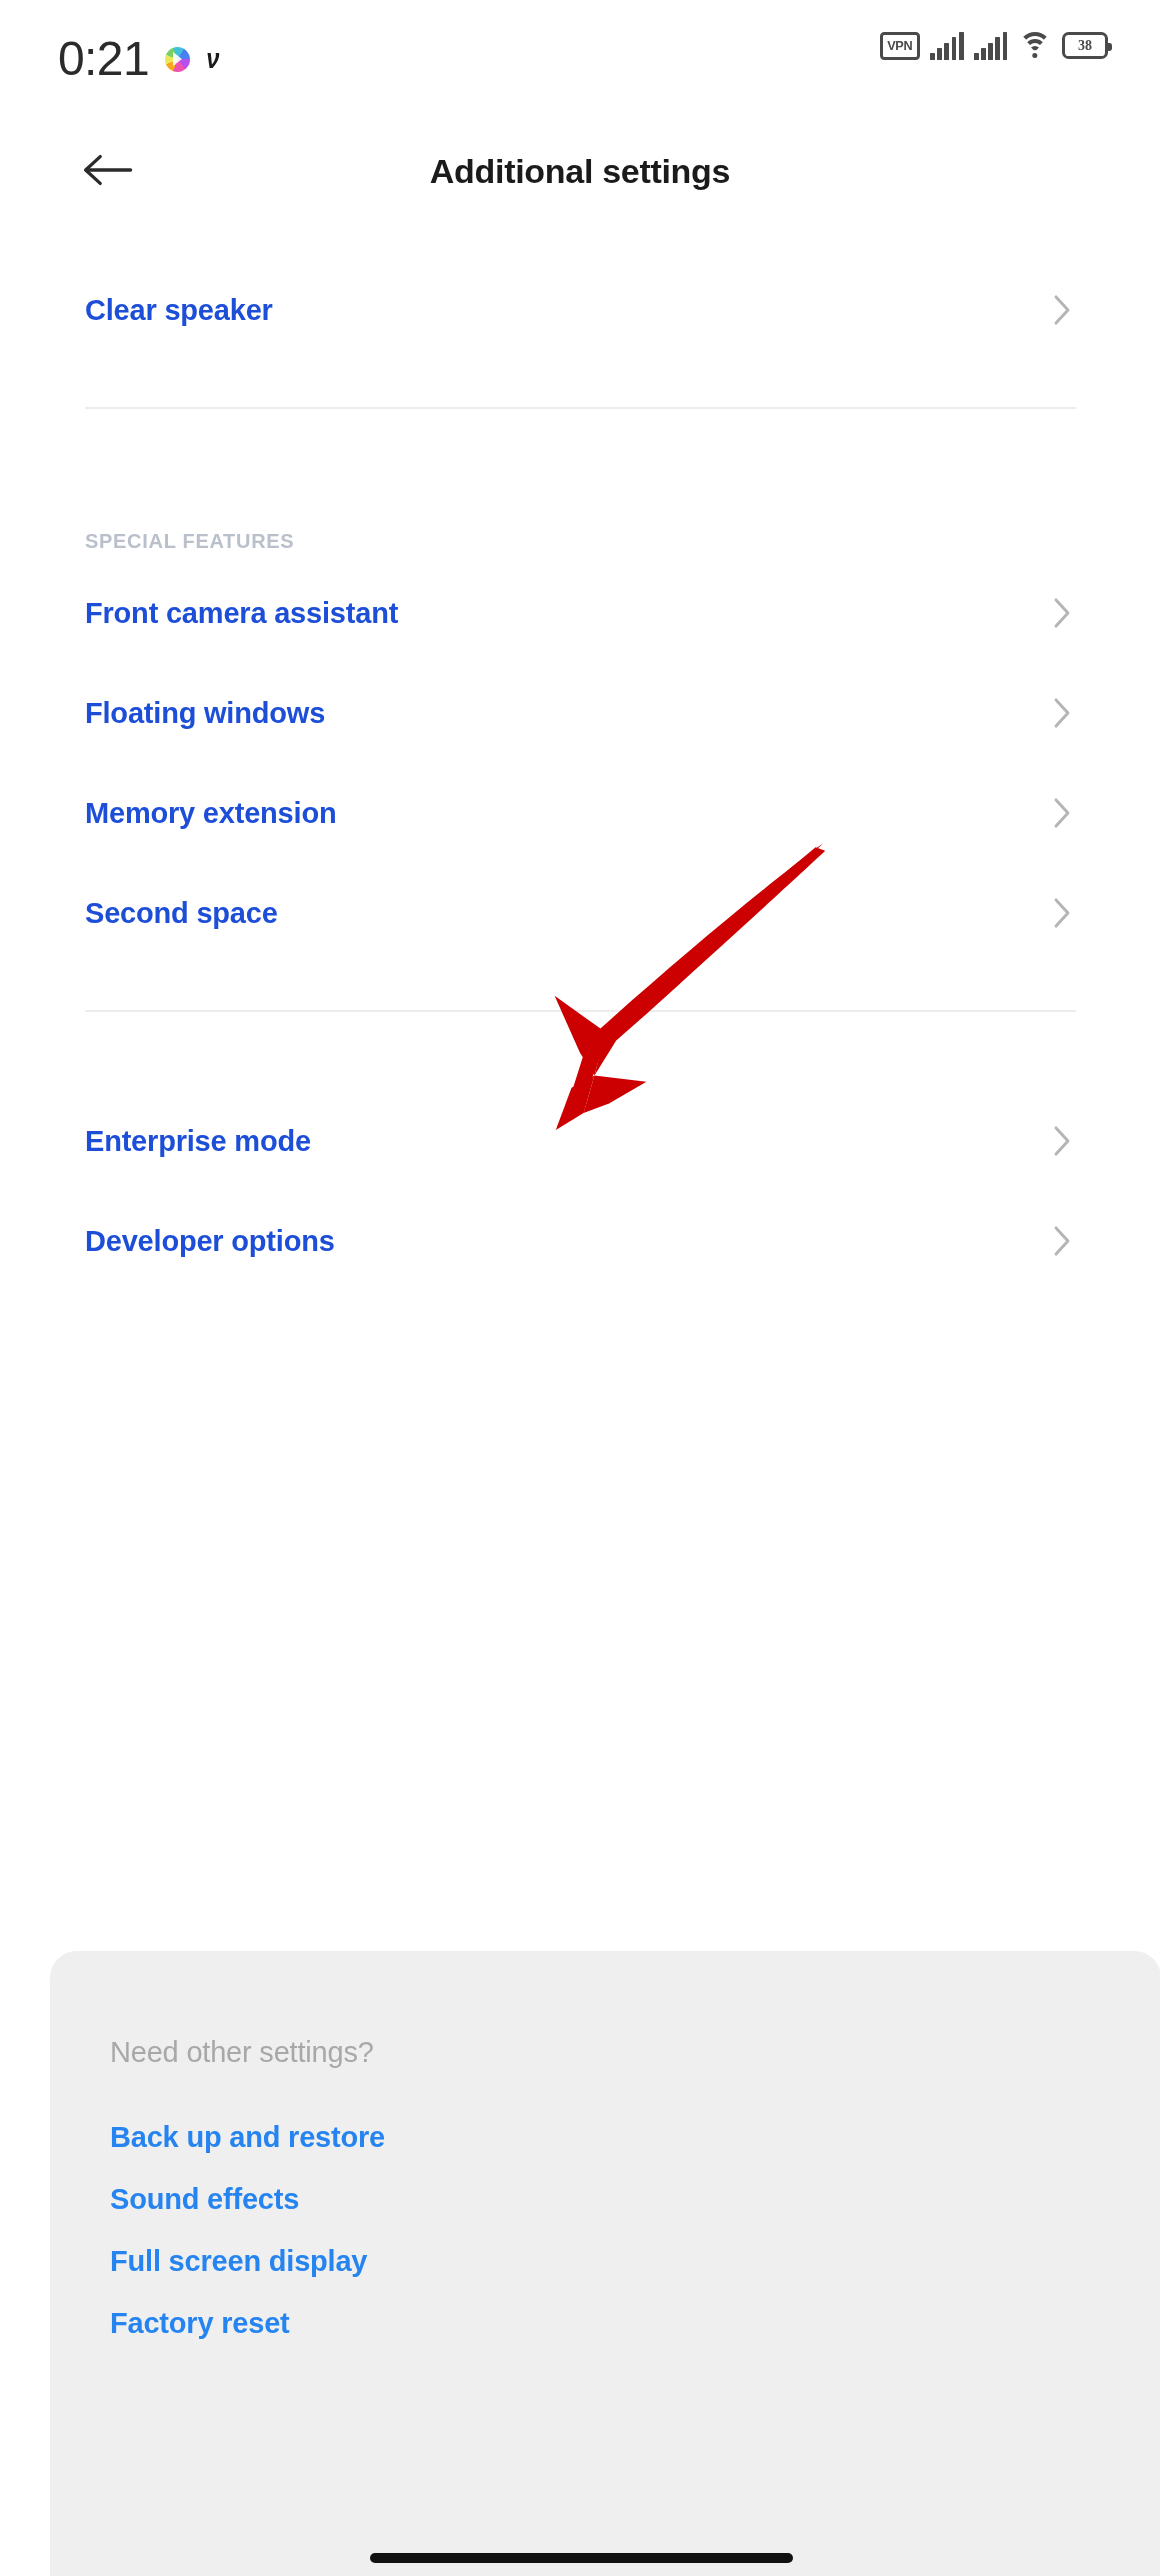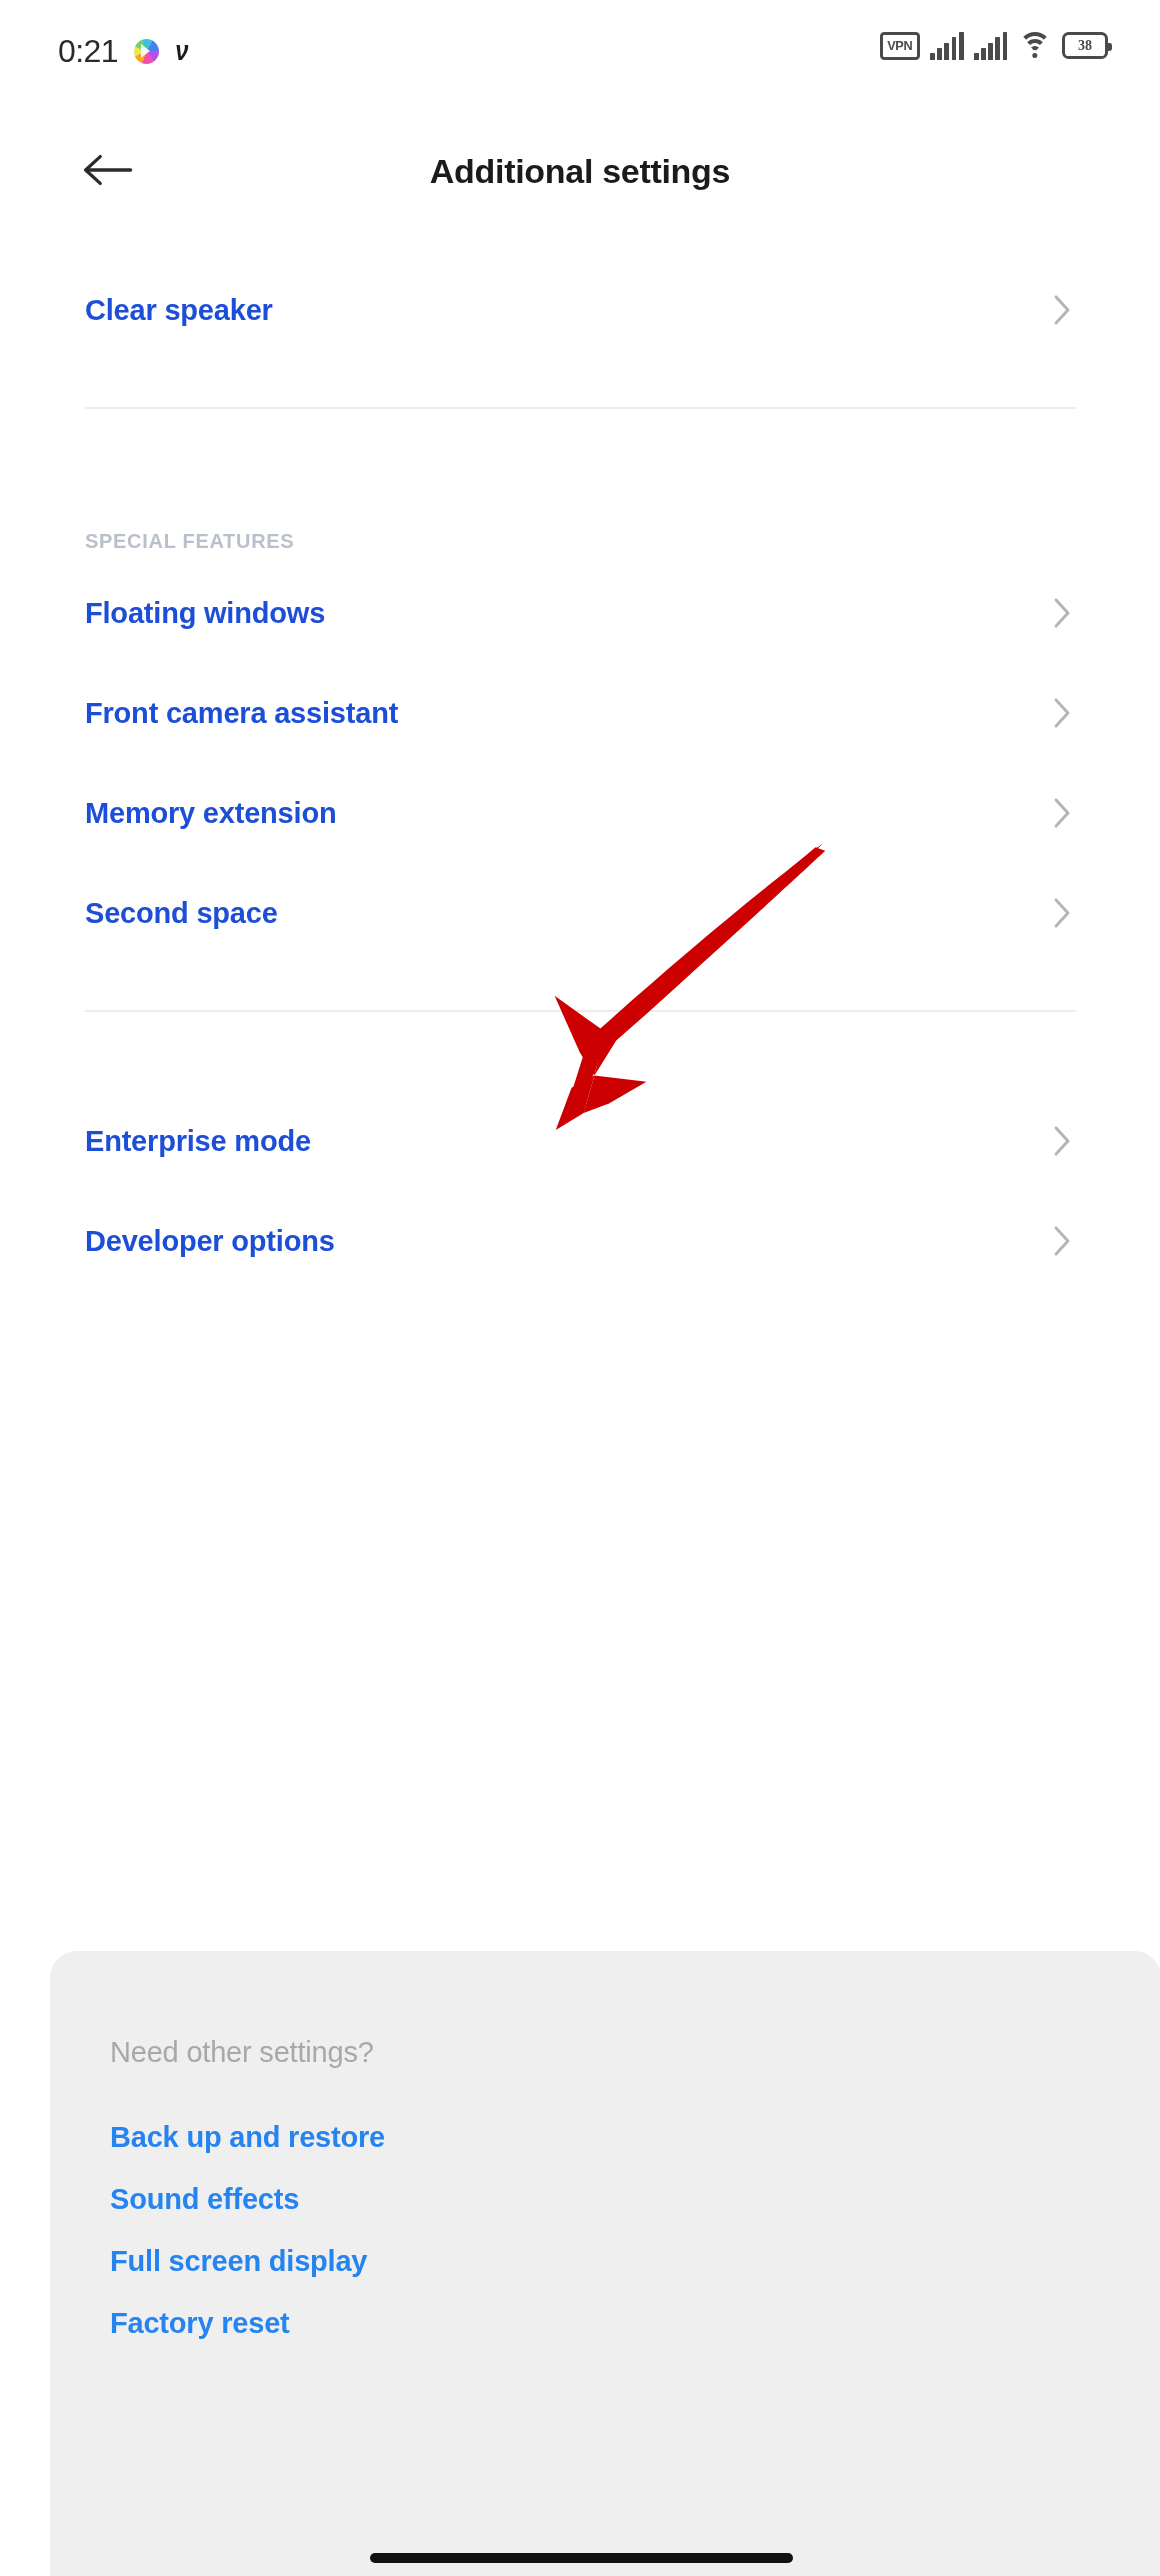--- a/index.html
+++ b/index.html
@@ -26,21 +26,21 @@
   }
   .status-left {
     position: absolute;
     left: 58px;
     top: 35px;
     display: flex;
     align-items: center;
     gap: 15.7px;
   }
   .status-clock {
-    font-size: 32px;
+    font-size: 48px;
     font-weight: 400;
     color: #2b2b2b;
     letter-spacing: -0.6px;
     line-height: 1;
   }
   .icon-colorplay {
     width: 25px; height: 25px;
     border-radius: 50%;
     background:
       conic-gradient(from 200deg,
@@ -331,28 +331,28 @@
       </svg>
     </div>
 
     <div class="divider-wrap">
       <div class="divider"></div>
     </div>
 
     <div class="section-label">SPECIAL FEATURES</div>
 
     <div class="row">
+      <span class="row-label">Front camera assistant</span>
+      <svg class="chevron" width="18" height="31" viewBox="0 0 30 52">
+        <path d="M5 4 L25 26 L5 48" fill="none" stroke="#b5b5b5" stroke-width="5" stroke-linecap="round" stroke-linejoin="round"></path>
+      </svg>
+    </div>
+
+    <div class="row">
       <span class="row-label">Floating windows</span>
-      <svg class="chevron" width="18" height="31" viewBox="0 0 30 52">
-        <path d="M5 4 L25 26 L5 48" fill="none" stroke="#b5b5b5" stroke-width="5" stroke-linecap="round" stroke-linejoin="round"></path>
-      </svg>
-    </div>
-
-    <div class="row">
-      <span class="row-label">Front camera assistant</span>
       <svg class="chevron" width="18" height="31" viewBox="0 0 30 52">
         <path d="M5 4 L25 26 L5 48" fill="none" stroke="#b5b5b5" stroke-width="5" stroke-linecap="round" stroke-linejoin="round"></path>
       </svg>
     </div>
 
     <div class="row">
       <span class="row-label">Memory extension</span>
       <svg class="chevron" width="18" height="31" viewBox="0 0 30 52">
         <path d="M5 4 L25 26 L5 48" fill="none" stroke="#b5b5b5" stroke-width="5" stroke-linecap="round" stroke-linejoin="round"></path>
       </svg>

